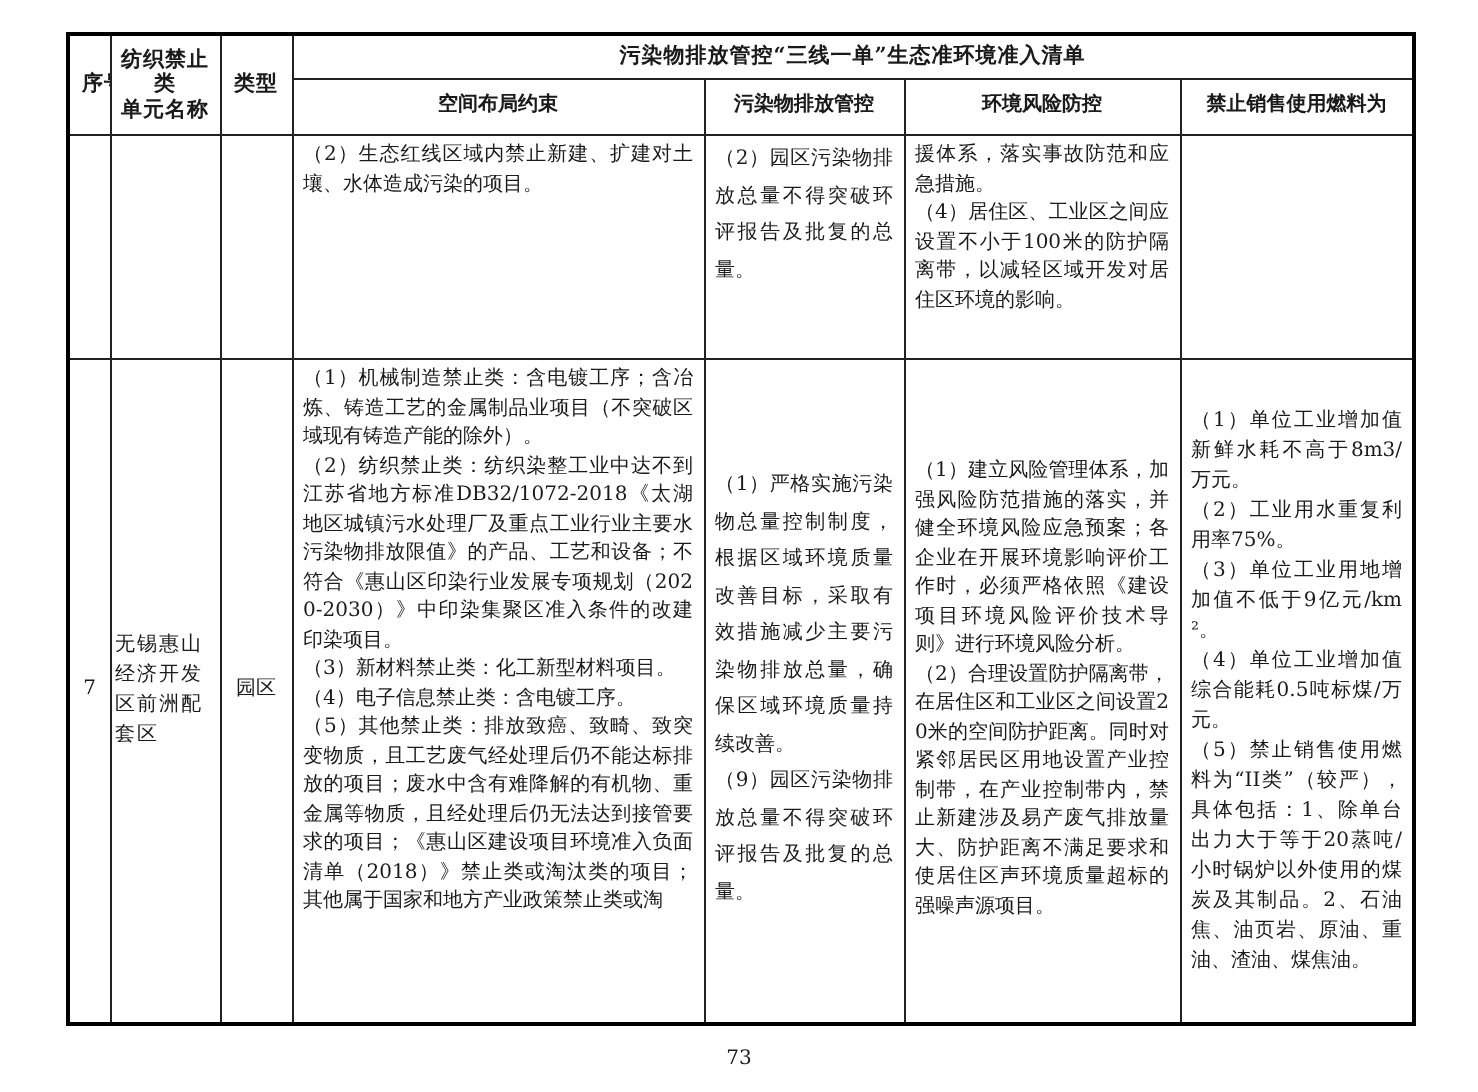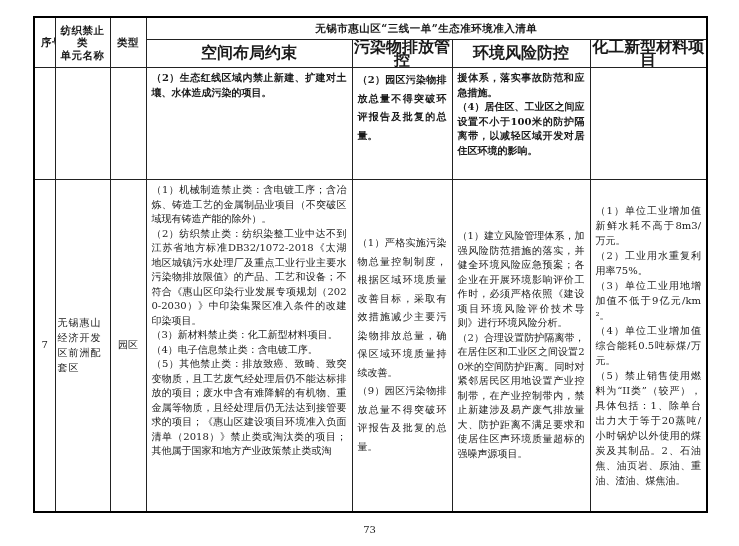--- a/index.html
+++ b/index.html
@@ -15,26 +15,26 @@
     border-collapse:collapse;table-layout:fixed;
     border:2px solid #000;
   }
   th,td{
     border:1px solid #222;
     overflow:hidden;
     white-space:pre-wrap;
     word-break:break-all;
   }
   th{
-    font-weight:bold;font-size:16px;line-height:12.5px;
+    font-weight:bold;font-size:10px;line-height:12.5px;
     text-align:center;vertical-align:middle;padding:1px;
   }
   tr.title-row th{height:19px;font-size:10.5px;letter-spacing:0.5px;}
   tr.head-row{height:28px;}
-  tr.row-cont{height:112px;font-weight:bold;}
+  tr.row-cont{height:112px;}
   tr.row-main{height:332px;}
 
   td{
     font-size:10px;line-height:14.5px;
     padding:3px 5px;
     text-align:justify;text-justify:inter-character;
     vertical-align:top;
   }
   td.c-serial,td.c-type{
     text-align:center;vertical-align:middle;padding:1px;
@@ -69,28 +69,28 @@
       <col style="width:138px">
       <col style="width:117px">
     </colgroup>
 
     <tbody>
         <tr class="title-row">
       <th rowspan="2" class="h-serial">序号</th>
       <th rowspan="2">纺织禁止类
 单元名称</th>
       <th rowspan="2">类型</th>
-      <th colspan="4">无锡市惠山区“三线一单”生态准环境准入清单</th>
+      <th colspan="4">污染物排放管控“三线一单”生态准环境准入清单</th>
     </tr>
 
     <tr class="head-row">
       <th>空间布局约束</th>
       <th>污染物排放管控</th>
       <th>环境风险防控</th>
-      <th>化工新型材料项目</th>
+      <th>禁止销售使用燃料为</th>
     </tr>
 
     <tr class="row-cont">
       <td class="c-serial"></td>
       <td class="c-name"></td>
       <td class="c-type"></td>
       <td class="c-spatial">（2）生态红线区域内禁止新建、扩建对土壤、水体造成污染的项目。</td>
       <td class="c-pollutant">（2）园区污染物排放总量不得突破环评报告及批复的总量。</td>
       <td class="c-risk">援体系，落实事故防范和应急措施。
 （4）居住区、工业区之间应设置不小于100米的防护隔离带，以减轻区域开发对居住区环境的影响。</td>

